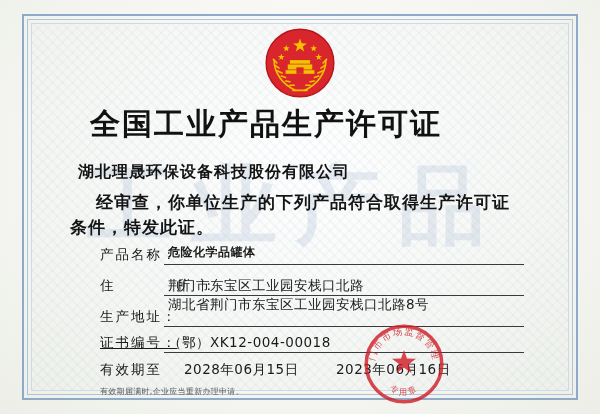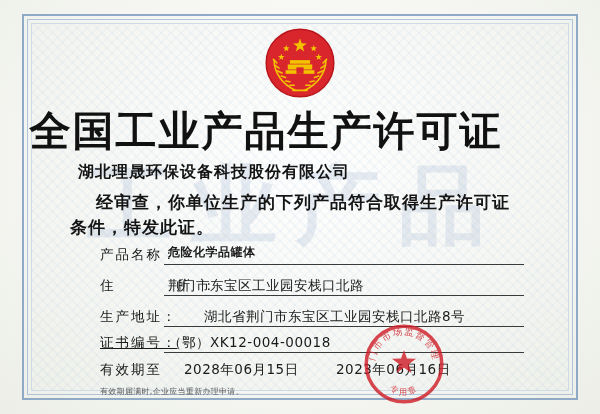--- a/index.html
+++ b/index.html
@@ -90,21 +90,21 @@
     width: 72px;
     height: 72px;
   }
 
   .title {
     position: absolute;
     left: 0;
     top: 104px;
     width: 532px;
     text-align: center;
-    font-size: 41px;
+    font-size: 30px;
     font-weight: bold;
     letter-spacing: 2px;
     color: #111111;
     font-family: "DejaVu Sans", "Liberation Sans", sans-serif;
   }
 
   .company {
     position: absolute;
     left: 78px;
     top: 162px;
@@ -144,21 +144,21 @@
   
   .row1-label { left: 100px; top: 246px; }
   .row1-value { left: 168px; top: 244px; font-size: 12px; font-weight: bold; }
   .row1-rule  { left: 164px; top: 264px; width: 360px; }
 
   .row2-label { left: 100px; top: 277px; letter-spacing: 12px; }
   .row2-value { left: 168px; top: 277px; }
   .row2-rule  { left: 164px; top: 295px; width: 360px; }
 
   .row3-label { left: 100px; top: 308px; }
-  .row3-value { left: 168px; top: 308px; margin-left: 36px; }
+  .row3-value { left: 168px; top: 296px; }
   .row3-rule  { left: 164px; top: 326px; width: 360px; }
 
   .row4-label { left: 100px; top: 334px; text-decoration: underline; }
   .row4-value { left: 168px; top: 334px; }
   .row4-rule  { left: 164px; top: 352px; width: 360px; }
 
   .valid-label { left: 100px; top: 361px; }
   .valid-value { left: 184px; top: 361px; }
   .issue-date  { left: 336px; top: 361px; }
 

